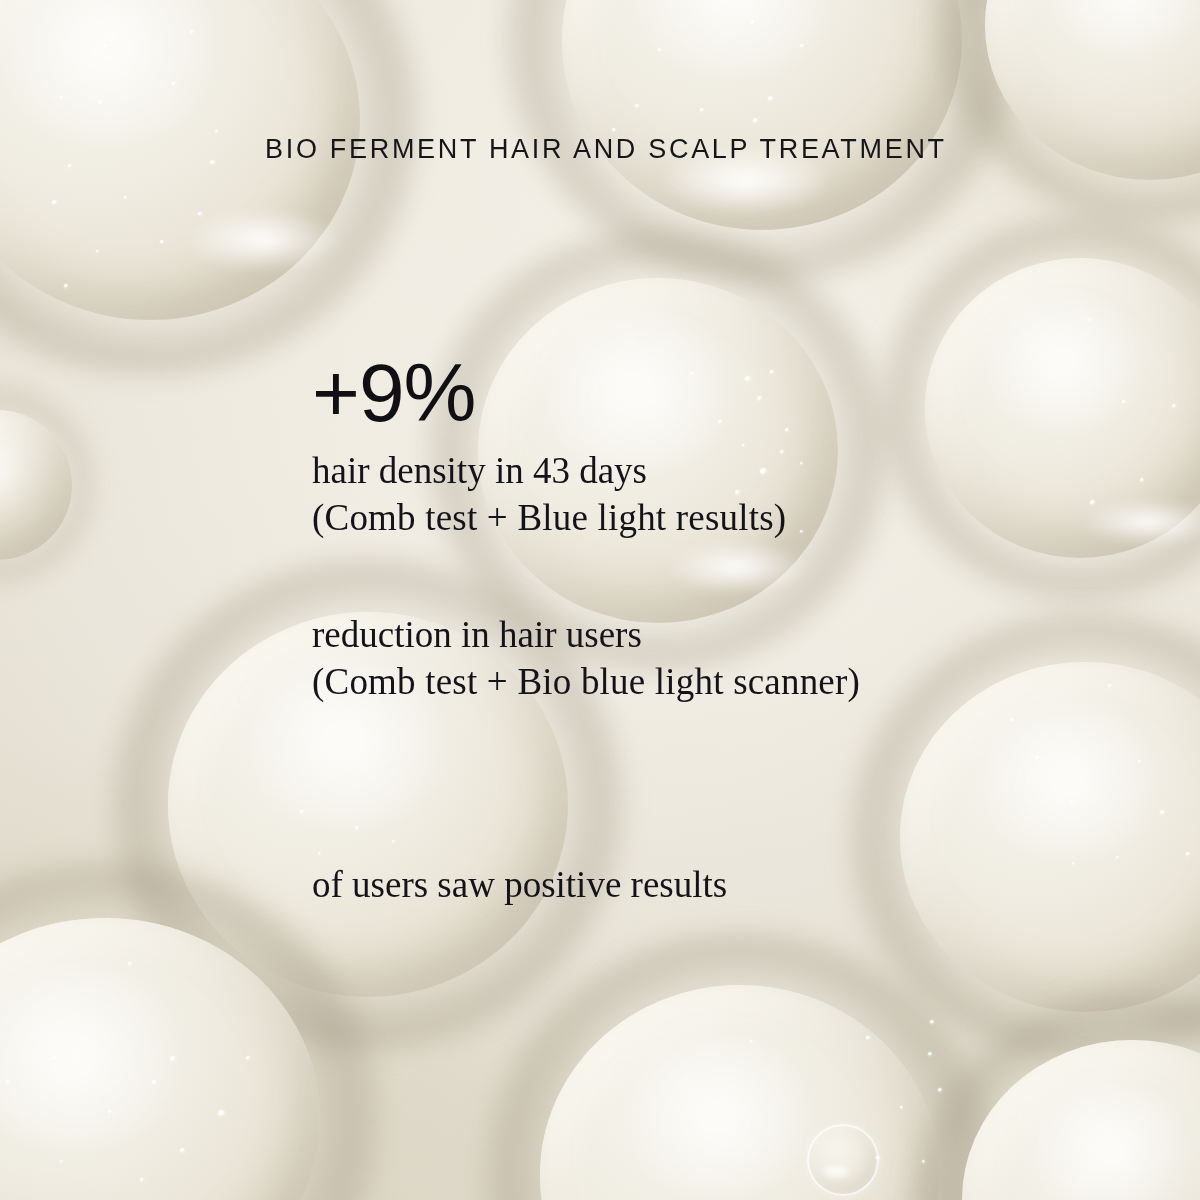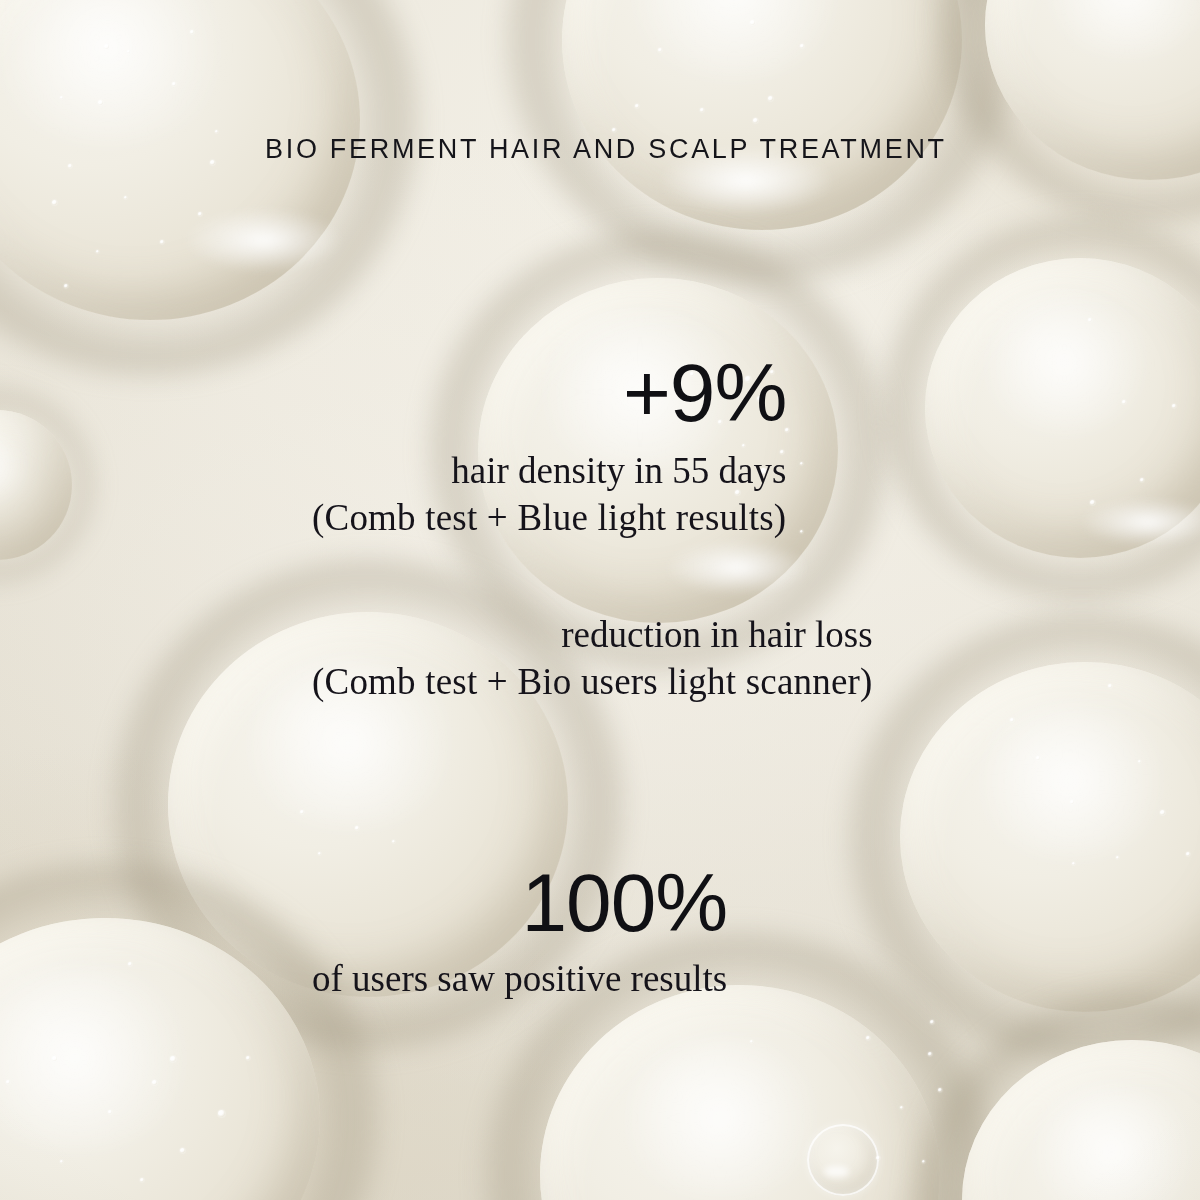--- a/index.html
+++ b/index.html
@@ -8,21 +8,20 @@
     background: #ffffff;
   }
 
   #poster {
     position: relative;
     width: 1200px;
     height: 1200px;
     overflow: hidden;
     background: #EFEBE1;
     font-family: "Liberation Sans", sans-serif;
-    text-align: right;
   }
 
   
 
   .bg-base {
     position: absolute;
     inset: 0;
     background:
       radial-gradient(120% 95% at 62% 12%, #F3F0E7 0%, #EDE9DE 40%, #E5E0D3 72%, #DCD6C6 100%);
   }
@@ -350,28 +349,27 @@
   <div class="speck" style="left:922px;  top:1160px; width:3px;  height:3px;"></div>
 
   <div class="vignette"></div>
 
   <div class="content">
 
     <div class="eyebrow">BIO FERMENT HAIR AND SCALP TREATMENT</div>
 
     <div class="stat" id="stat-0">
       <div class="stat-value">+9%</div>
-      <div class="stat-line">hair density in 55 days</div>
+      <div class="stat-line">hair density in 43 days</div>
       <div class="stat-line note">(Comb test + Blue light results)</div>
     </div>
 
     <div class="stat" id="stat-1">
-      <div class="stat-line">reduction in hair loss</div>
-      <div class="stat-line note">(Comb test + Bio users light scanner)</div>
+      <div class="stat-line">reduction in hair users</div>
+      <div class="stat-line note">(Comb test + Bio blue light scanner)</div>
     </div>
 
     <div class="stat" id="stat-2">
-      <div class="stat-value">100%</div>
       <div class="stat-line">of users saw positive results</div>
     </div>
 
   </div>
 </div>
 
 </body></html>

